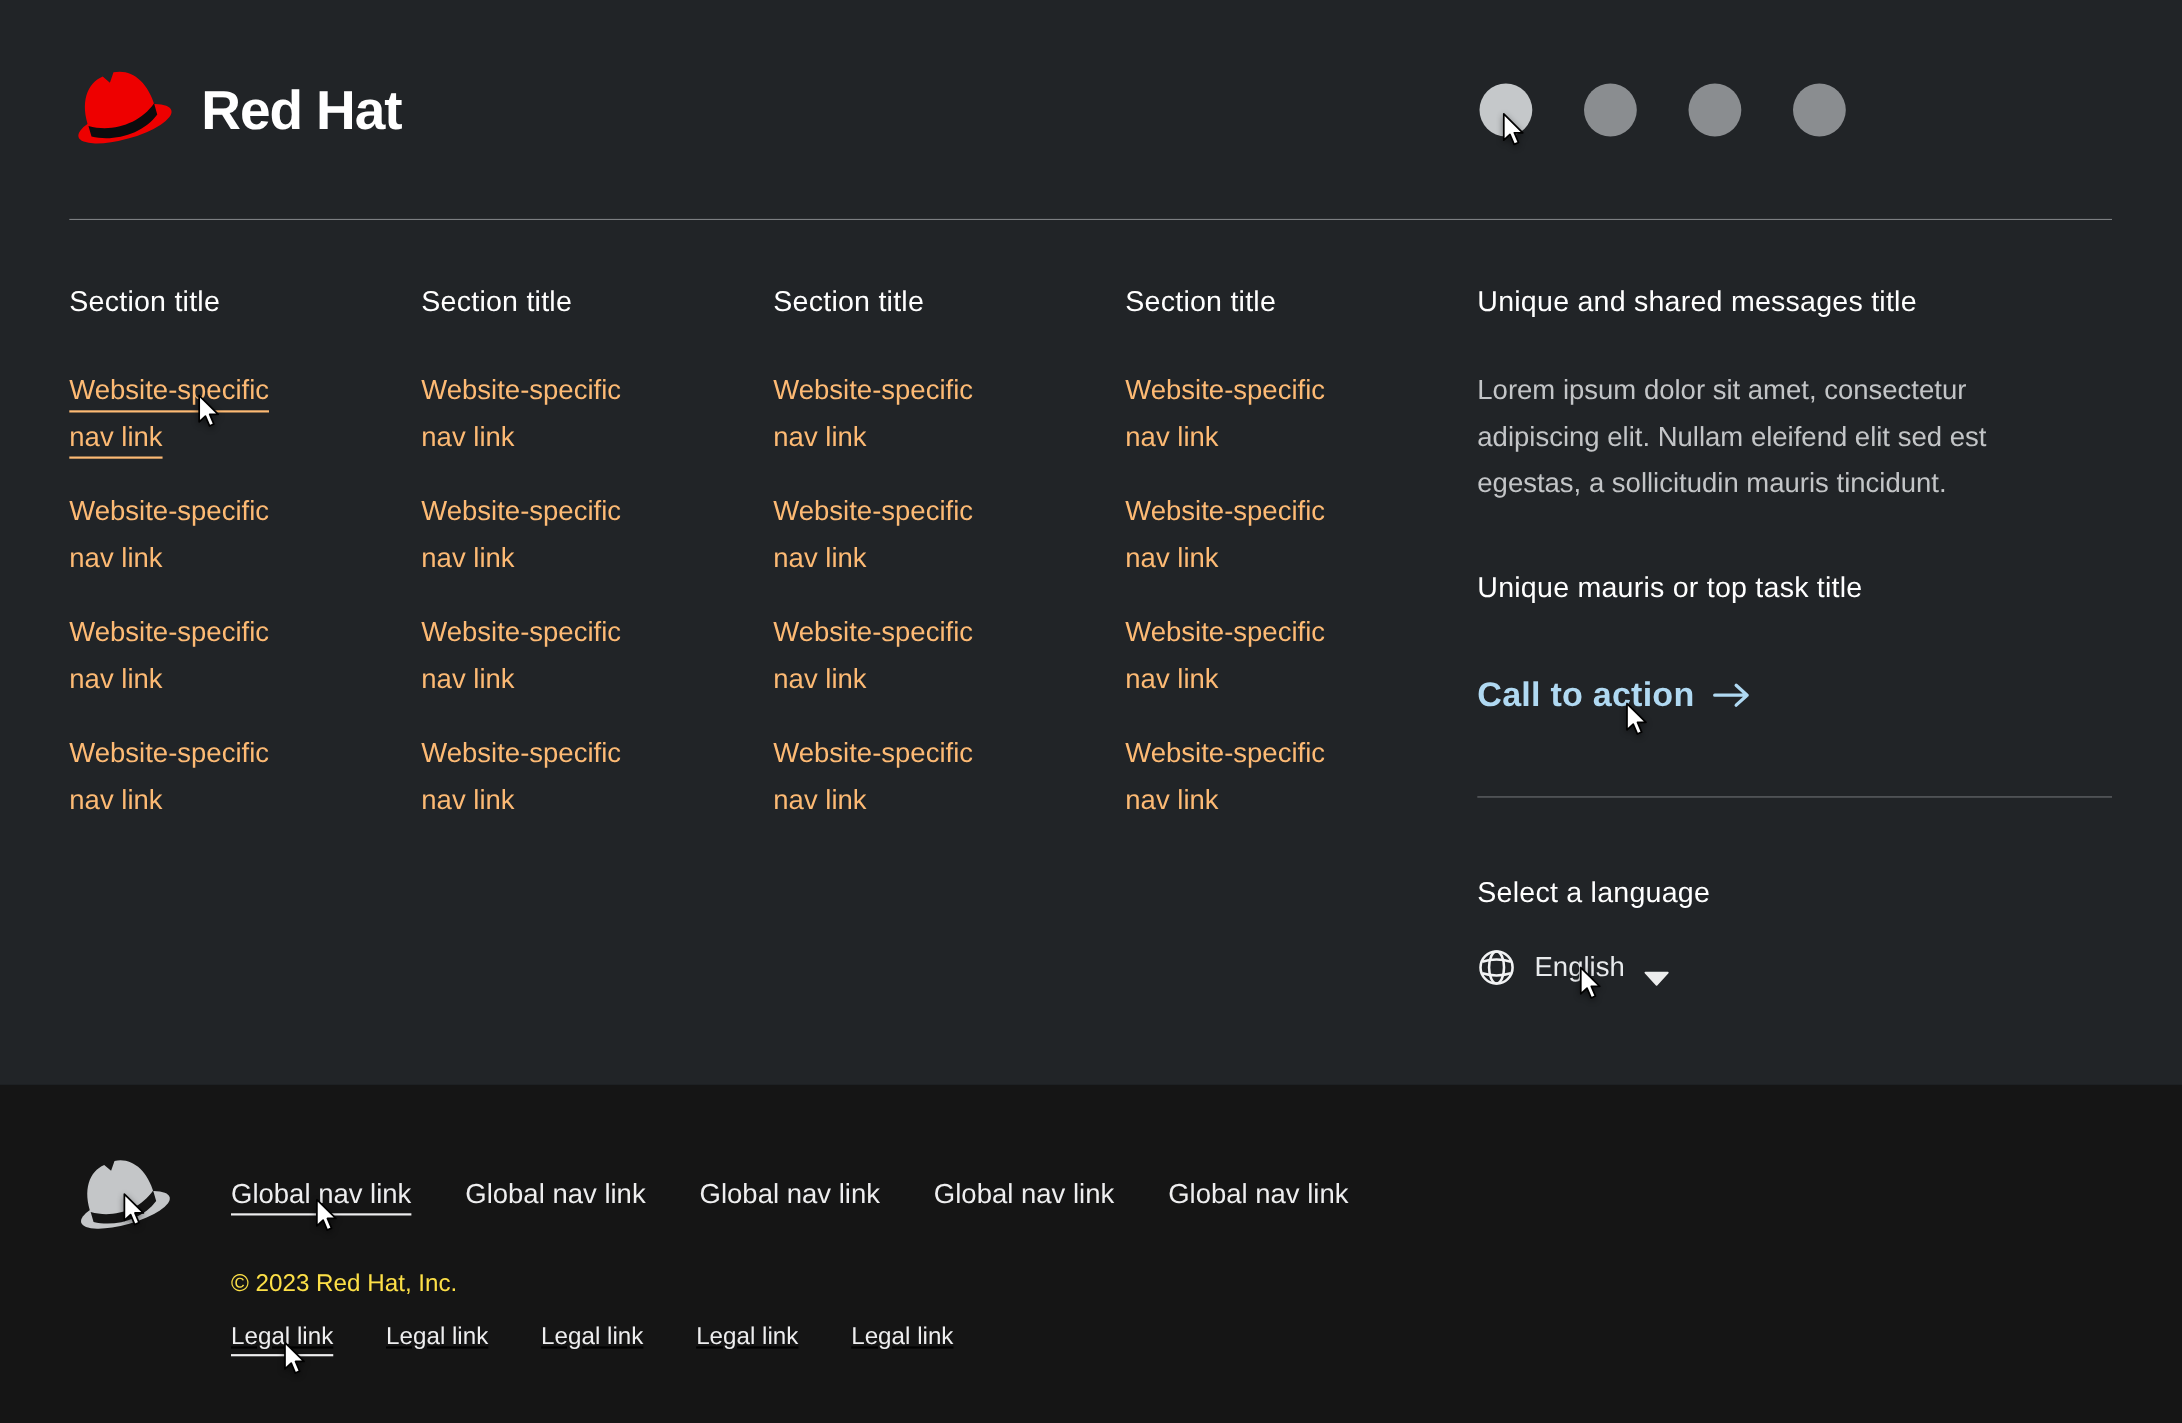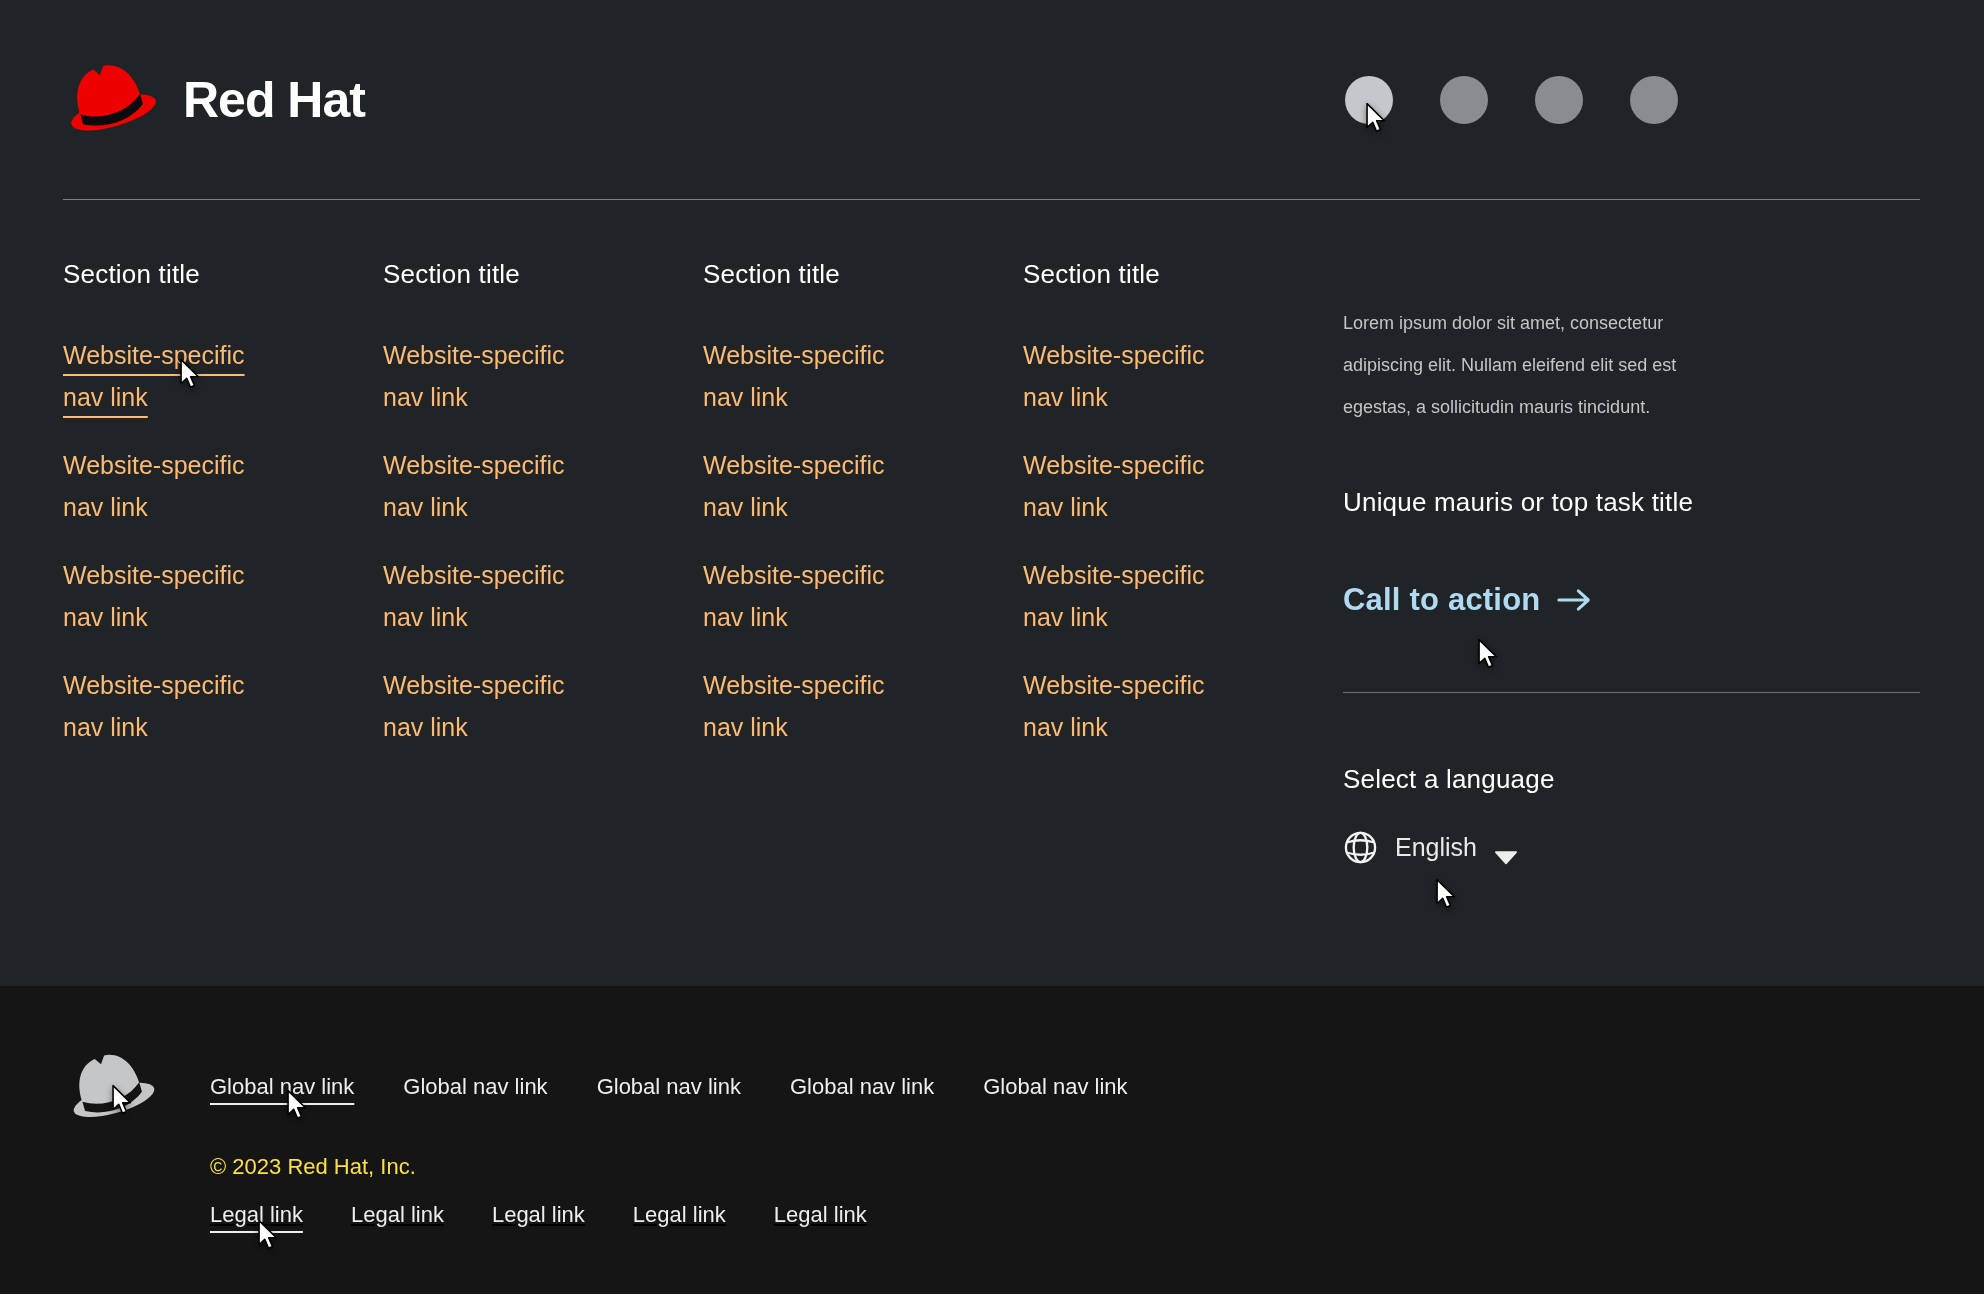--- a/index.html
+++ b/index.html
@@ -20,35 +20,35 @@
   .columns { display: grid; grid-template-columns: repeat(4, 320px) 1fr; padding-top: 58px; }
   .sec-title { color: #ffffff; font-size: 26px; font-weight: 400; line-height: 32px; letter-spacing: 0.2px; }
   .nav-link { display: block; color: #fdba74; font-size: 25px; line-height: 42px; white-space: pre-line;
               text-decoration: none; cursor: pointer; margin-top: 26px; width: 230px; }
   .col .nav-link:nth-of-type(1) { margin-top: 44px; }
   #navcols { display: contents; }
   #navcols .col:first-child a.nav-link:nth-of-type(1) { text-decoration: underline; text-underline-offset: 10px; text-decoration-thickness: 2px; }
 
   
   .info-col { }
-  .info-body { color: #c3c5c7; font-size: 18px; line-height: 42px; white-space: pre-line; margin-top: 44px; }
+  .info-body { color: #c3c5c7; font-size: 25px; line-height: 42px; white-space: pre-line; margin-top: 44px; }
   .task-title { margin-top: 58px; }
   .cta { display: inline-flex; align-items: center; gap: 16px; margin-top: 62px; cursor: pointer; text-decoration: none; }
   .cta span { color: #b0d9f2; font-size: 31px; font-weight: 700; line-height: 40px; letter-spacing: 0.2px; }
   .info-divider { border: none; border-top: 1px solid #6e7174; margin-top: 72px; }
   .lang-title { margin-top: 70px; }
   .lang-row { display: inline-flex; align-items: flex-end; gap: 17px; margin-top: 34px; cursor: pointer; text-decoration: none; }
   .lang-row span { color: #e8eaec; font-size: 25px; line-height: 36px; }
 
   
   .lower { height: 308px; background: #151515; padding: 62px 64px 0 63px; }
   .footer-flex { display: flex; align-items: flex-start; gap: 48px; }
   .footer-content { flex: 1; padding-top: 25px; }
   .global-row { display: flex; gap: 49px; }
-  .global-row a { color: #eeeeef; font-size: 22px; line-height: 27px; text-decoration: none; cursor: pointer; }
+  .global-row a { color: #eeeeef; font-size: 25px; line-height: 27px; text-decoration: none; cursor: pointer; }
   .global-row a:first-child { text-decoration: underline; text-underline-offset: 9px; text-decoration-thickness: 2px; }
   .copyright { color: #fde047; font-size: 22px; line-height: 27px; margin-top: 53px; }
   .legal-row { display: flex; gap: 48px; margin-top: 21px; text-decoration: underline; }
   .legal-row a { color: #eeeeef; font-size: 22px; line-height: 27px; text-decoration: none; cursor: pointer; }
   .legal-row a:first-child { text-decoration: underline; text-underline-offset: 9px; text-decoration-thickness: 2px; }
 
   
   .cursor { position: absolute; width: 23px; height: 33px; filter: drop-shadow(0 2px 3px rgba(0,0,0,0.45)); pointer-events: none; }
 
   svg { overflow: visible; display: block; }
@@ -116,20 +116,21 @@
 nav link</a>
             <a class="nav-link">Website-specific
 nav link</a>
             <a class="nav-link">Website-specific
 nav link</a>
             <a class="nav-link">Website-specific
 nav link</a>
           </div></div>
 
       <div class="info-col">
+        <h3 class="sec-title">Unique and shared messages title</h3>
         <p class="info-body">Lorem ipsum dolor sit amet, consectetur
 adipiscing elit. Nullam eleifend elit sed est
 egestas, a sollicitudin mauris tincidunt.</p>
 
         <h3 class="sec-title task-title">Unique mauris or top task title</h3>
 
         <a class="cta">
           <span>Call to action</span>
           <svg width="38" height="28" viewBox="0 0 40 28">
             <path d="M3 14 H34 M23.5 4.5 L34 14 L23.5 23.5" fill="none" stroke="#b0d9f2" stroke-width="3.2" stroke-linecap="round" stroke-linejoin="round"></path>

